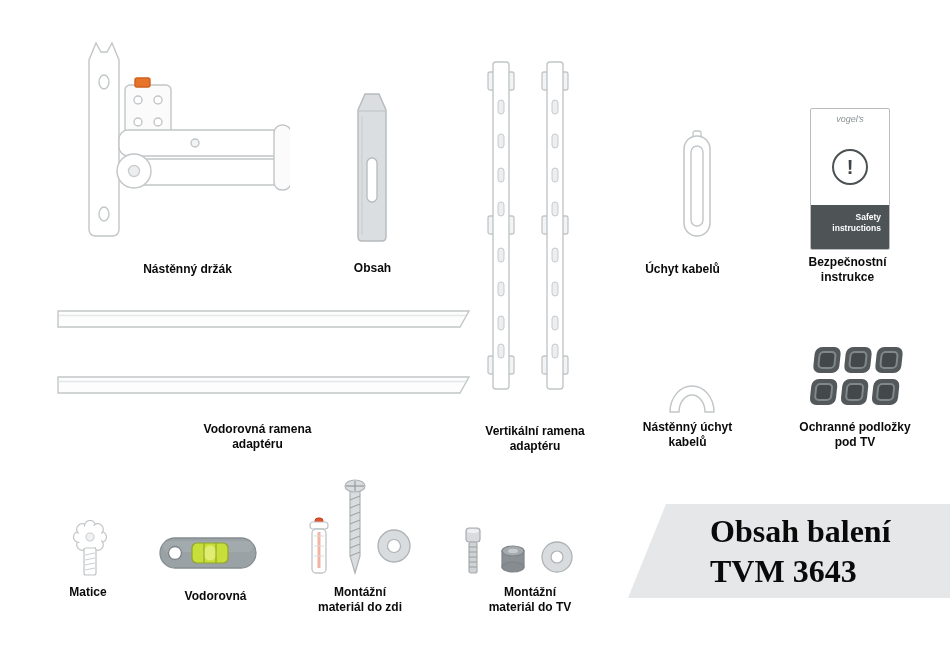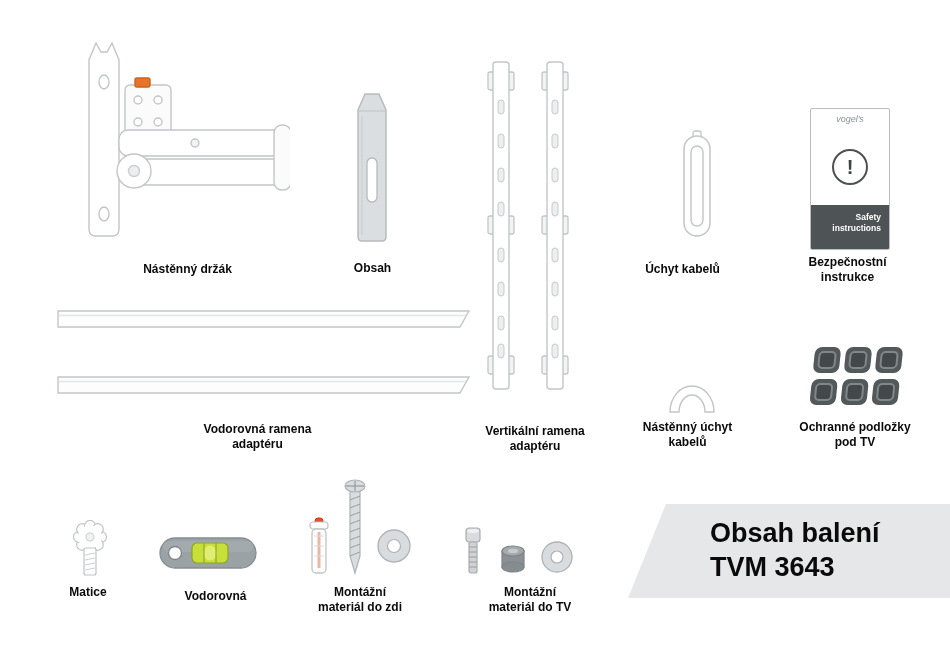--- a/index.html
+++ b/index.html
@@ -37,21 +37,21 @@
     content:"";position:absolute;left:4px;top:4px;right:4px;bottom:4px;
     border:2.5px solid #82878a;border-radius:5px;background:#43484b;
   }
   
   .banner{
     position:absolute;left:628px;top:504px;width:322px;height:94px;background:#e5e7e9;
     clip-path:polygon(38px 0,100% 0,100% 100%,0 100%);
     display:flex;align-items:center;
   }
   .banner .txt{
-    padding-left:82px;font-weight:bold;font-size:27px;line-height:1.25;white-space:pre-line;color:#0a0a0a;
+    padding-left:82px;font-weight:bold;font-size:32px;line-height:1.25;white-space:pre-line;color:#0a0a0a;font-family:Liberation Serif, serif;
   }
 </style>
 </head>
 <body>
 
 <div id="stage">
 
   <svg class="fig" style="left:75px;top:30px" width="215" height="215" viewBox="0 0 215 215">
     <g fill="#ffffff" stroke="#c2c6c8" stroke-width="1.4">
       <path d="M14,30 L14,199 Q14,206 21,206 L37,206 Q44,206 44,199 L44,30 L37,13 L32,22 L26,22 L21,13 Z"></path>

